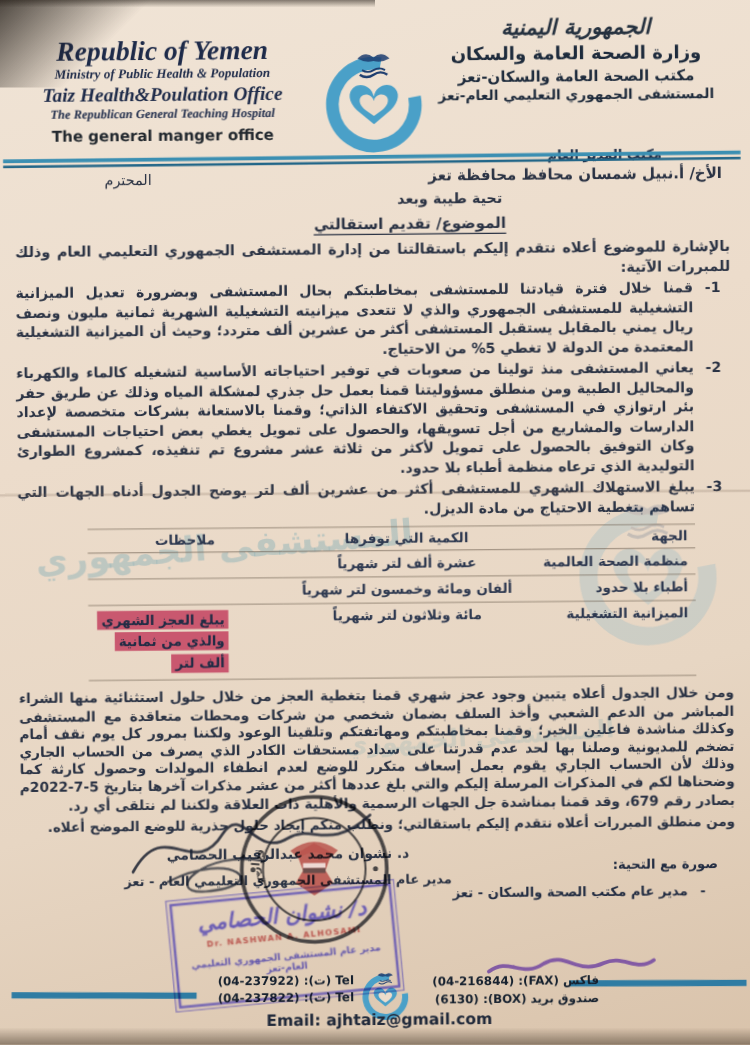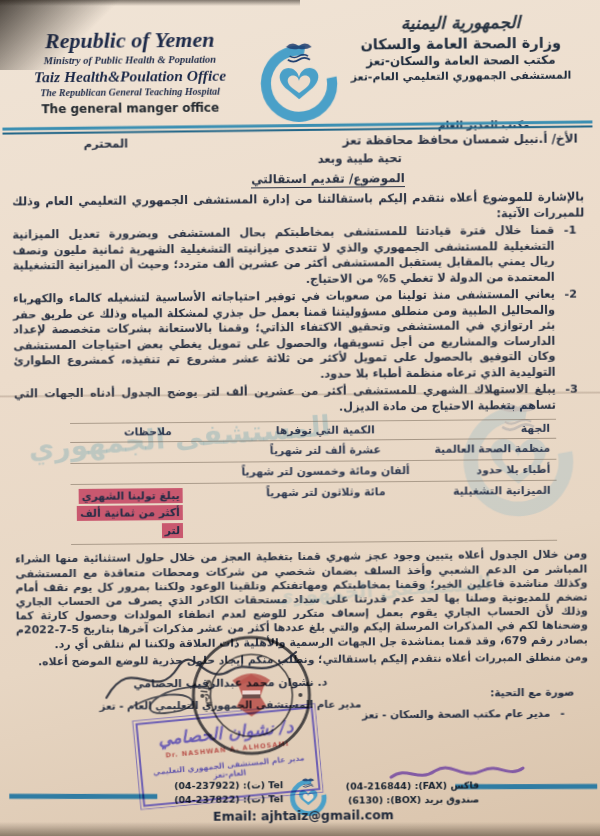--- a/index.html
+++ b/index.html
@@ -43,21 +43,21 @@
   .dept-line { position:absolute; top:110px; right:68px; font-size:10.5px; font-weight:bold; color:#20304a; direction:rtl; }
   .logo-head { position:absolute; left:254px; top:24px; }
 
   .rule { position:absolute; left:5px; right:5px; top:124px; transform:rotate(-.2deg); }
   .rule .r1 { height:3px; background:#3b8fb2; }
   .rule .r2 { height:2px; background:#226688; margin-top:2px; }
 
   
   .body-flow { position:absolute; top:134px; left:14px; right:14px; direction:rtl; }
   .addressee-row { position:relative; font-weight:bold; font-size:12px; padding-right:6px; }
-  .honorific { position:absolute; left:72px; top:1px; font-size:11.5px; font-weight:bold; }
+  .honorific { position:absolute; left:72px; top:1px; font-size:11.5px; font-weight:normal; }
   .greeting { text-align:center; font-size:11.5px; font-weight:bold; margin-top:4px; transform:translateX(62px); }
   .subject-line { text-align:center; margin-top:2px; transform:translateX(30px); }
   .subject-line span { display:inline-block; font-size:12px; font-weight:bold;
     border-bottom:1.6px solid #2b3344; padding-bottom:1px; }
   .intro { font-size:11.5px; font-weight:bold; line-height:16px; text-align:justify; margin-top:3px; }
   .reason { position:relative; padding-right:30px; font-size:11.3px; font-weight:bold; line-height:15.5px; text-align:justify; margin-top:2px; }
   .reason .rnum { position:absolute; right:8px; top:0; }
 
   
   .diesel-table { width:486px; margin:6px 30px 0 auto; border-collapse:collapse; direction:rtl;
@@ -199,21 +199,21 @@
           </tr>
           <tr>
             <td class="col-entity">أطباء بلا حدود</td>
             <td class="col-qty">ألفان ومائة وخمسون لتر شهرياً</td>
             <td class="col-notes"></td>
           </tr>
           <tr>
             <td class="col-entity">الميزانية التشغيلية</td>
             <td class="col-qty">مائة وثلاثون لتر شهرياً</td>
             <td class="col-notes cell-notes">
-              <span class="notes-wrap"><span class="hl">يبلغ تولينا الشهري أكثر من ثمانية ألف لتر</span></span>
+              <span class="notes-wrap"><span class="hl">يبلغ العجز الشهري والذي من ثمانية ألف لتر</span></span>
             </td>
           </tr>
         </tbody>
       </table>
 
       <div class="bodypara">ومن خلال الجدول أعلاه يتبين وجود عجز شهري قمنا بتغطية العجز من خلال حلول استثنائية منها الشراء المباشر من الدعم الشعبي وأخذ السلف بضمان شخصي من شركات ومحطات متعاقدة مع المستشفى وكذلك مناشدة فاعلين الخير؛ وقمنا بمخاطبتكم ومهاتفتكم وتلقينا الوعود ولكننا بمرور كل يوم نقف أمام تضخم للمديونية وصلنا بها لحد عدم قدرتنا على سداد مستحقات الكادر الذي يصرف من الحساب الجاري وذلك لأن الحساب الجاري يقوم بعمل إسعاف متكرر للوضع لعدم انطفاء المولدات وحصول كارثة كما وضحناها لكم في المذكرات المرسلة إليكم والتي بلغ عددها أكثر من عشر مذكرات آخرها بتاريخ 5-7-2022م بصادر رقم 679، وقد قمنا بمناشدة جل الجهات الرسمية والأهلية ذات العلاقة ولكننا لم نتلقى أي رد.</div>
       <div class="closing">ومن منطلق المبررات أعلاه نتقدم إليكم باستقالتي؛ ونطلب منكم إيجاد حلول جذرية للوضع الموضح أعلاه.</div>
     </div>
 
     <div class="wm-text">المستشفى الجمهوري</div>

